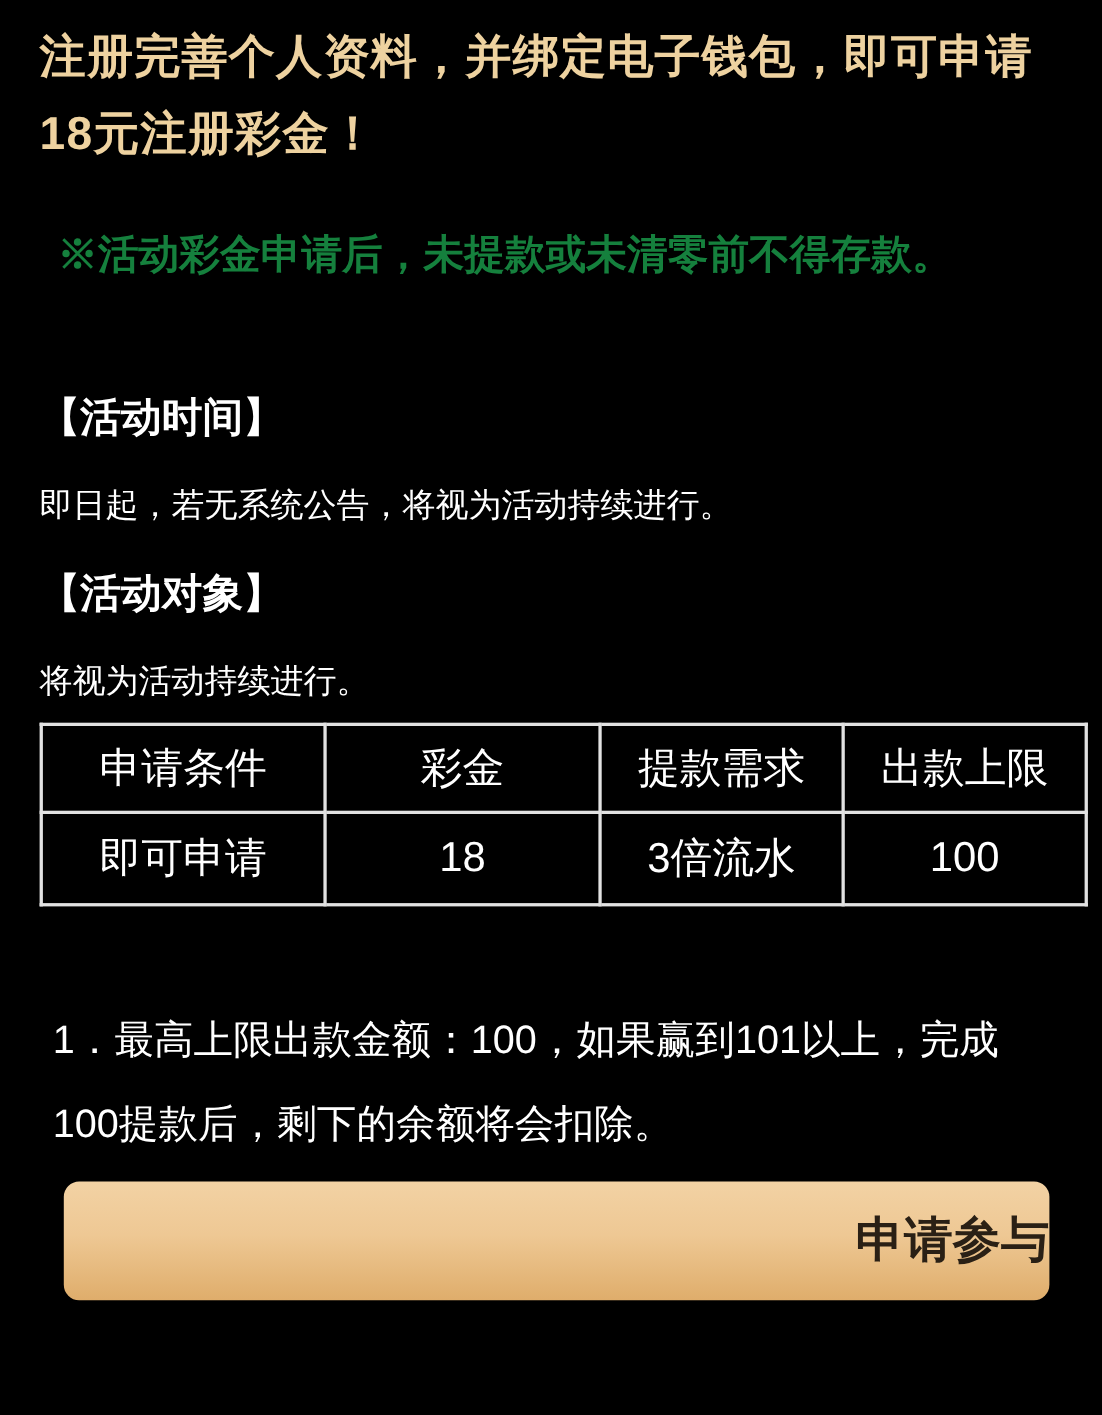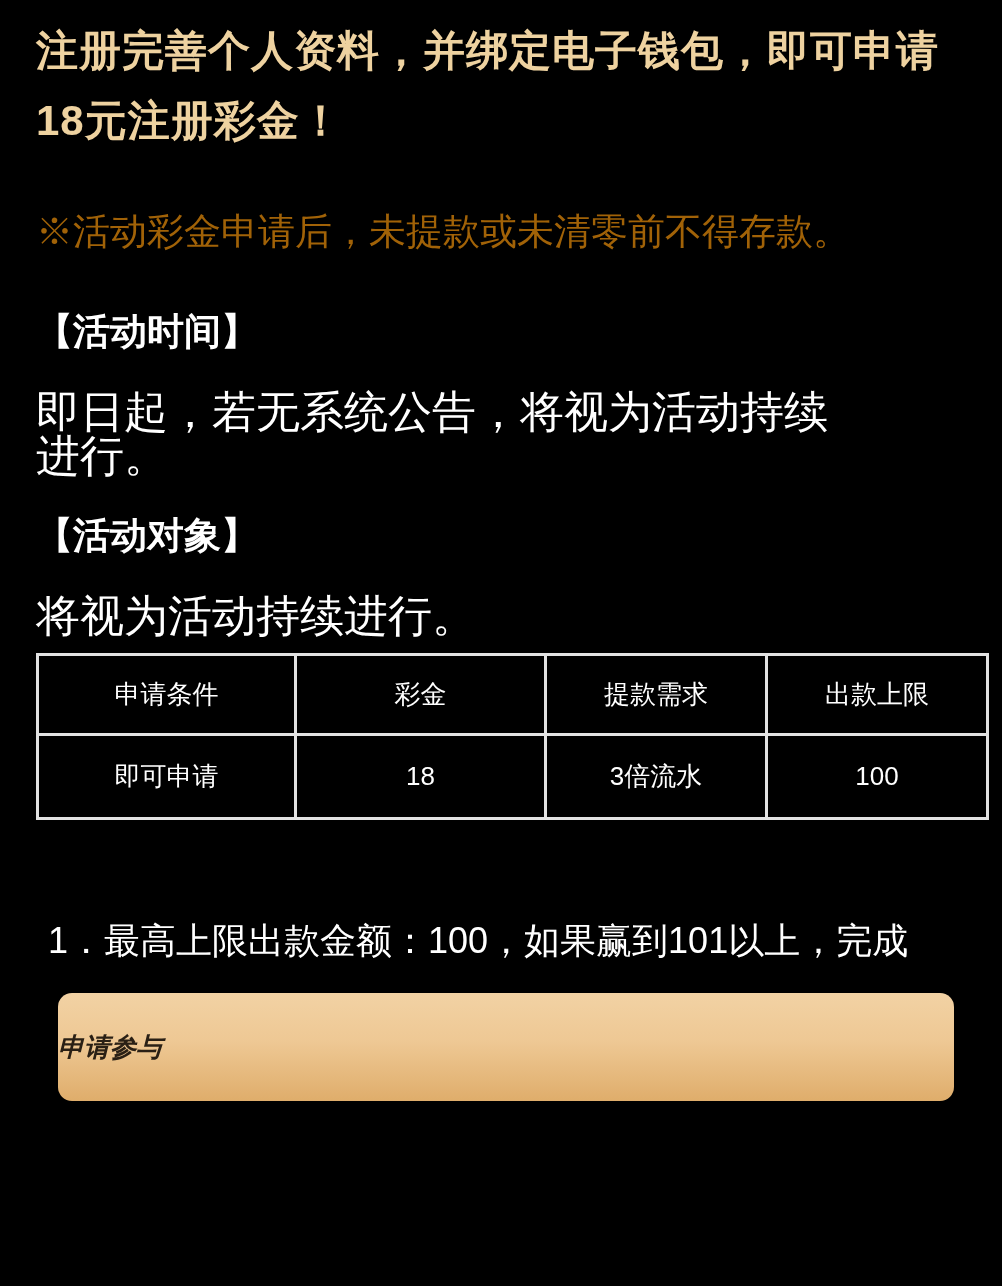--- a/index.html
+++ b/index.html
@@ -28,58 +28,58 @@
     font-size: 42px;
     font-weight: 700;
     letter-spacing: 1px;
   }
   .headline .hl-line {
     display: block;
     line-height: 70px;
     white-space: nowrap;
   }
   .warning {
-    margin: 54px 0 0 0;
-    color: #a16207;
+    margin: 54px 0 0 16px;
+    color: #15803d;
     font-size: 37px;
-    font-weight: 400;
+    font-weight: 700;
     line-height: 44px;
     white-space: nowrap;
   }
   .section-title {
     margin: 36px 0 0 0;
     color: #ffffff;
     font-size: 37px;
     font-weight: 700;
     line-height: 44px;
   }
   .section-title.first {
-    margin-top: 56px;
+    margin-top: 104px;
   }
   .section-body {
     margin: 36px 0 0 0;
     color: #ffffff;
-    font-size: 44px;
+    font-size: 30px;
     font-weight: 400;
     line-height: 44px;
   }
   .promo-table {
     margin-top: 15px;
     width: 950px;
     border-collapse: collapse;
     table-layout: fixed;
   }
   .promo-table th,
   .promo-table td {
     border: 3px solid #e2e2e2;
     background: #000000;
     color: #ffffff;
     text-align: center;
     vertical-align: middle;
-    font-size: 26px;
+    font-size: 38px;
     font-weight: 400;
     padding: 0;
   }
   .promo-table th { height: 77px; }
   .promo-table td { height: 81px; }
   .col-1 { width: 258px; }
   .col-2 { width: 250px; }
   .col-3 { width: 221px; }
   .col-4 { width: 221px; }
   .notes {
@@ -97,27 +97,26 @@
     display: block;
     box-sizing: border-box;
     margin: 14px 0 0 22px;
     width: 896px;
     height: 108px;
     border: none;
     border-radius: 14px;
     background: linear-gradient(180deg, #f2d2a4 0%, #eec894 45%, #dfad6b 100%);
     color: #2a2015;
     font-family: "Liberation Sans", sans-serif;
-    font-size: 26px;
+    font-size: 44px;
     font-weight: 700;
-    text-align: left;
+    text-align: right;
     line-height: 108px;
     padding: 0;
     cursor: pointer;
-    font-style: italic;
   }
 </style>
 </head>
 <body>
 
 <div class="page">
 
   <h1 class="headline">
     <span class="hl-line">注册完善个人资料，并绑定电子钱包，即可申请</span>
     <span class="hl-line">18元注册彩金！</span>
@@ -152,17 +151,18 @@
         <td>即可申请</td>
         <td>18</td>
         <td>3倍流水</td>
         <td>100</td>
       </tr>
     </tbody>
   </table>
 
   <p class="notes">
     <span class="note-line">1．最高上限出款金额：100，如果赢到101以上，完成</span>
+    <span class="note-line">100提款后，剩下的余额将会扣除。</span>
   </p>
 
   <button class="cta-button">申请参与</button>
 
 </div>
 
 </body></html>

